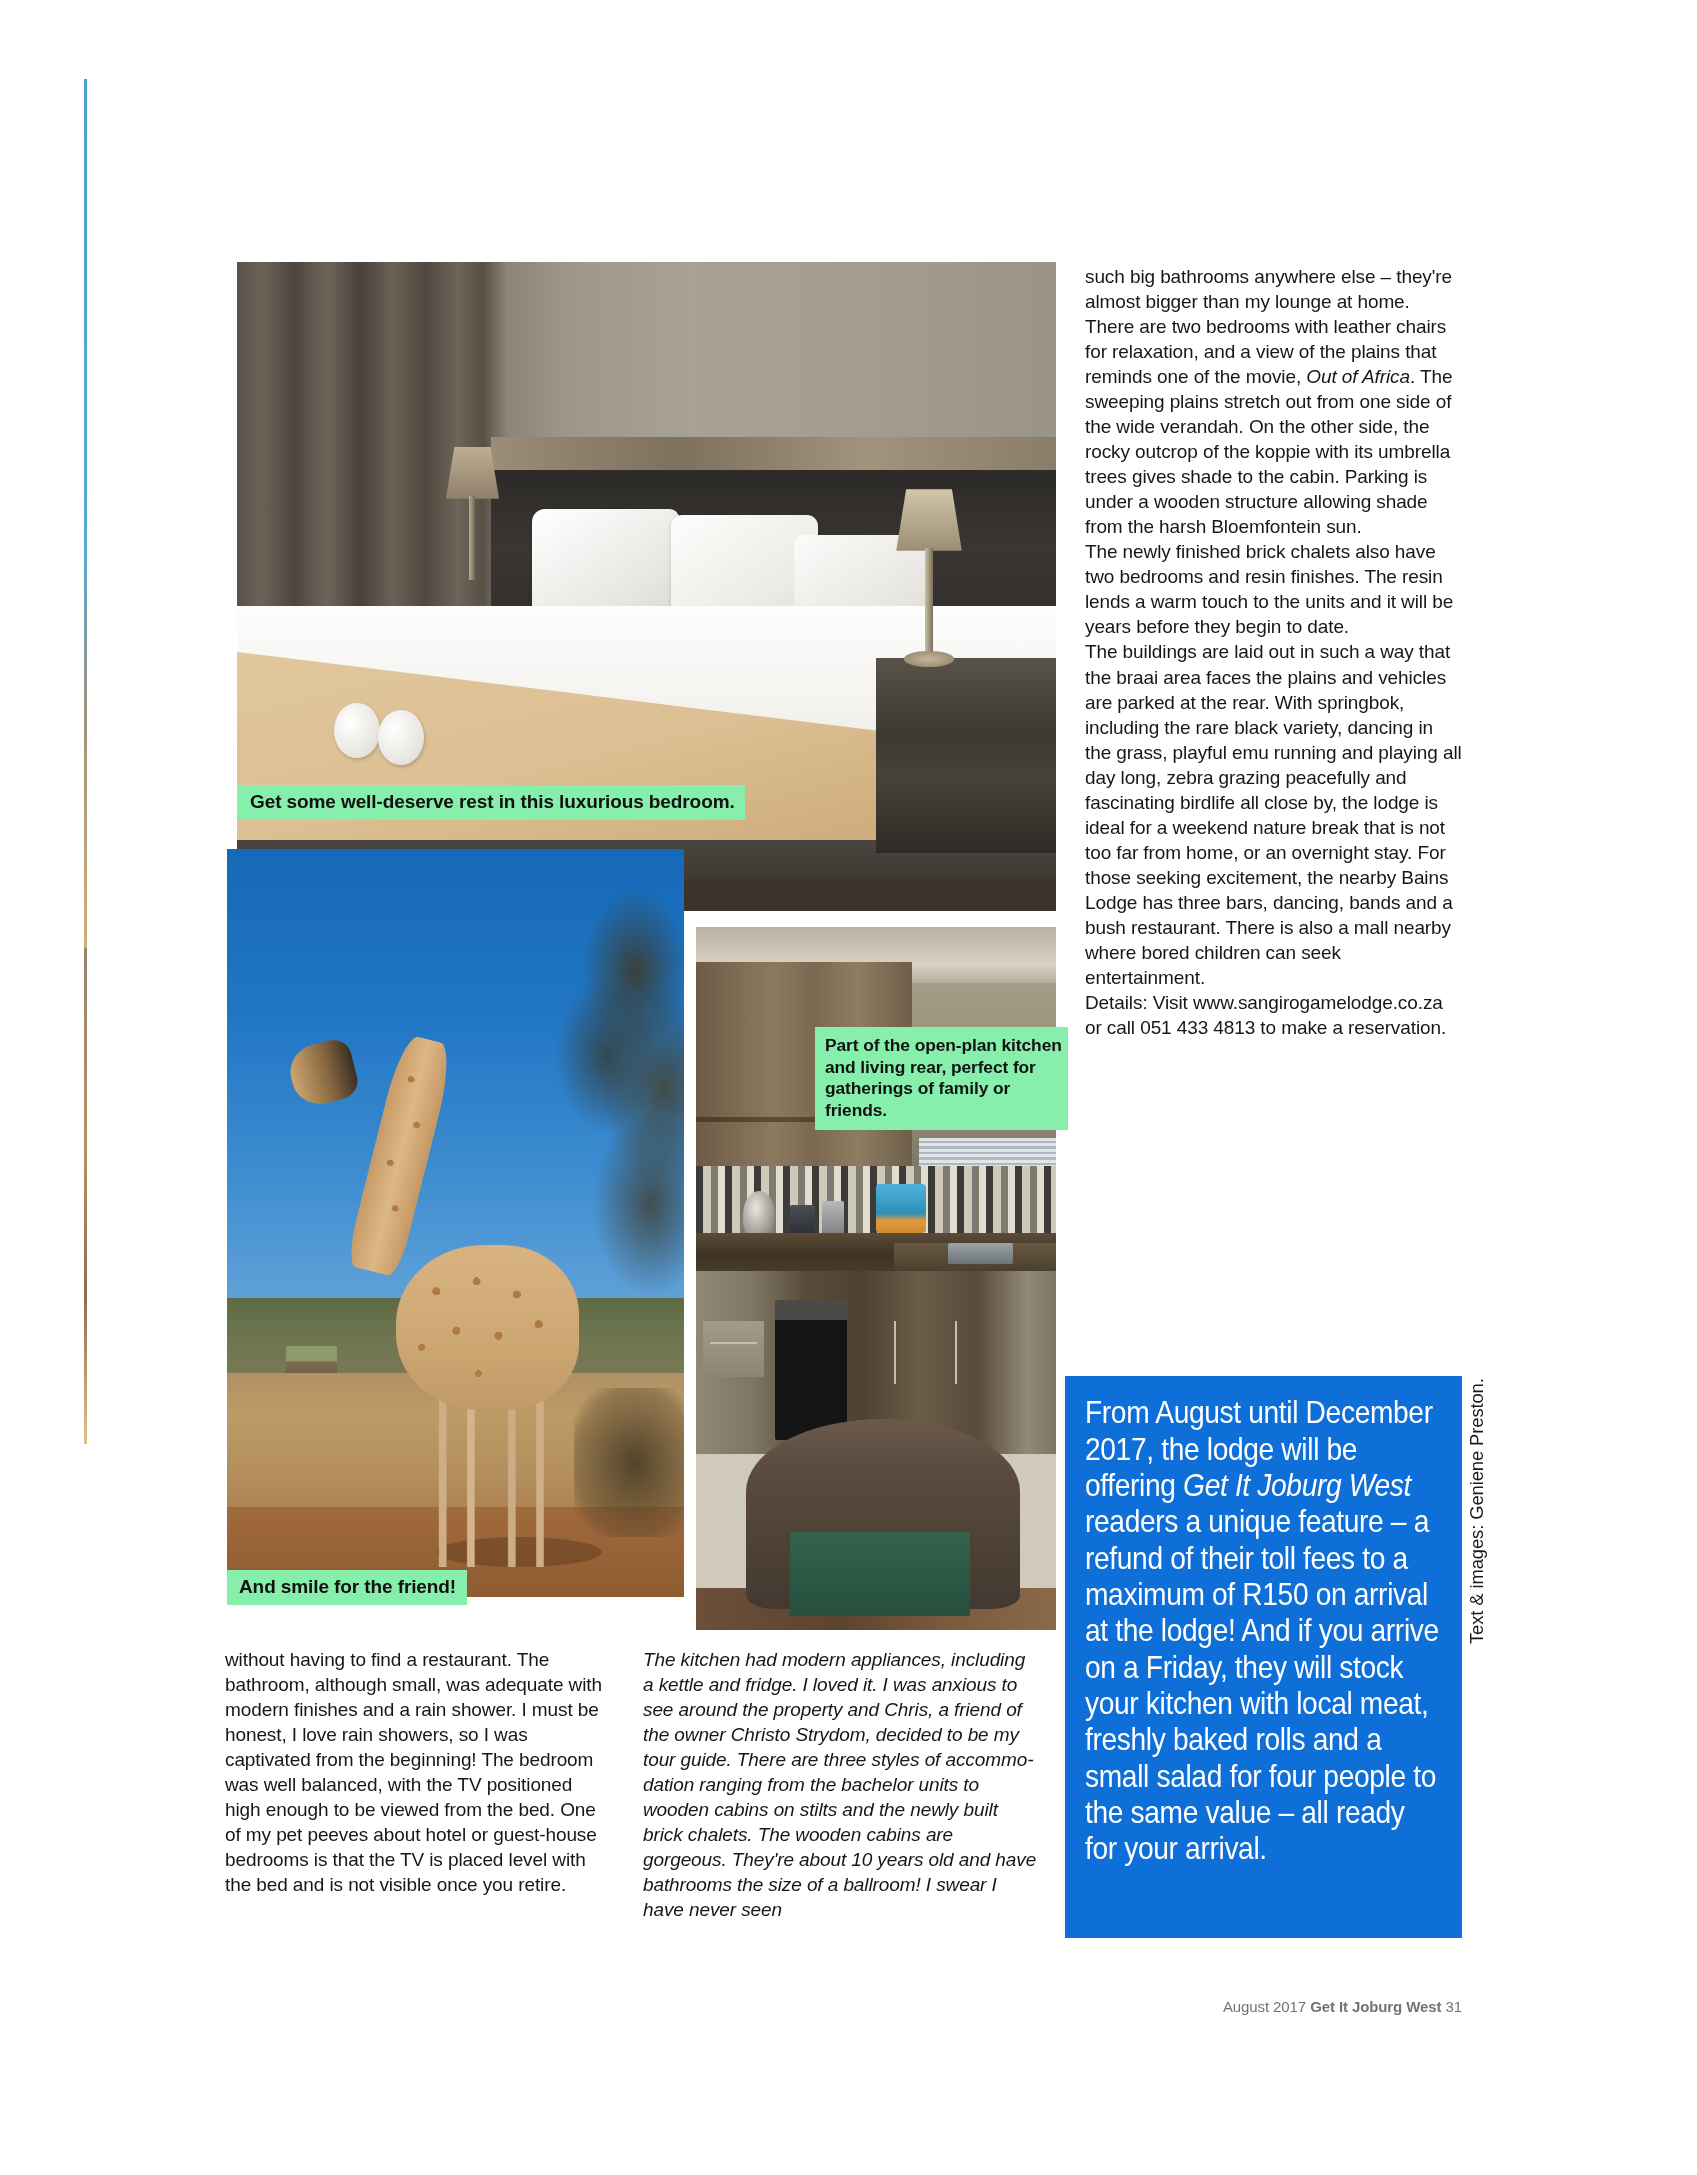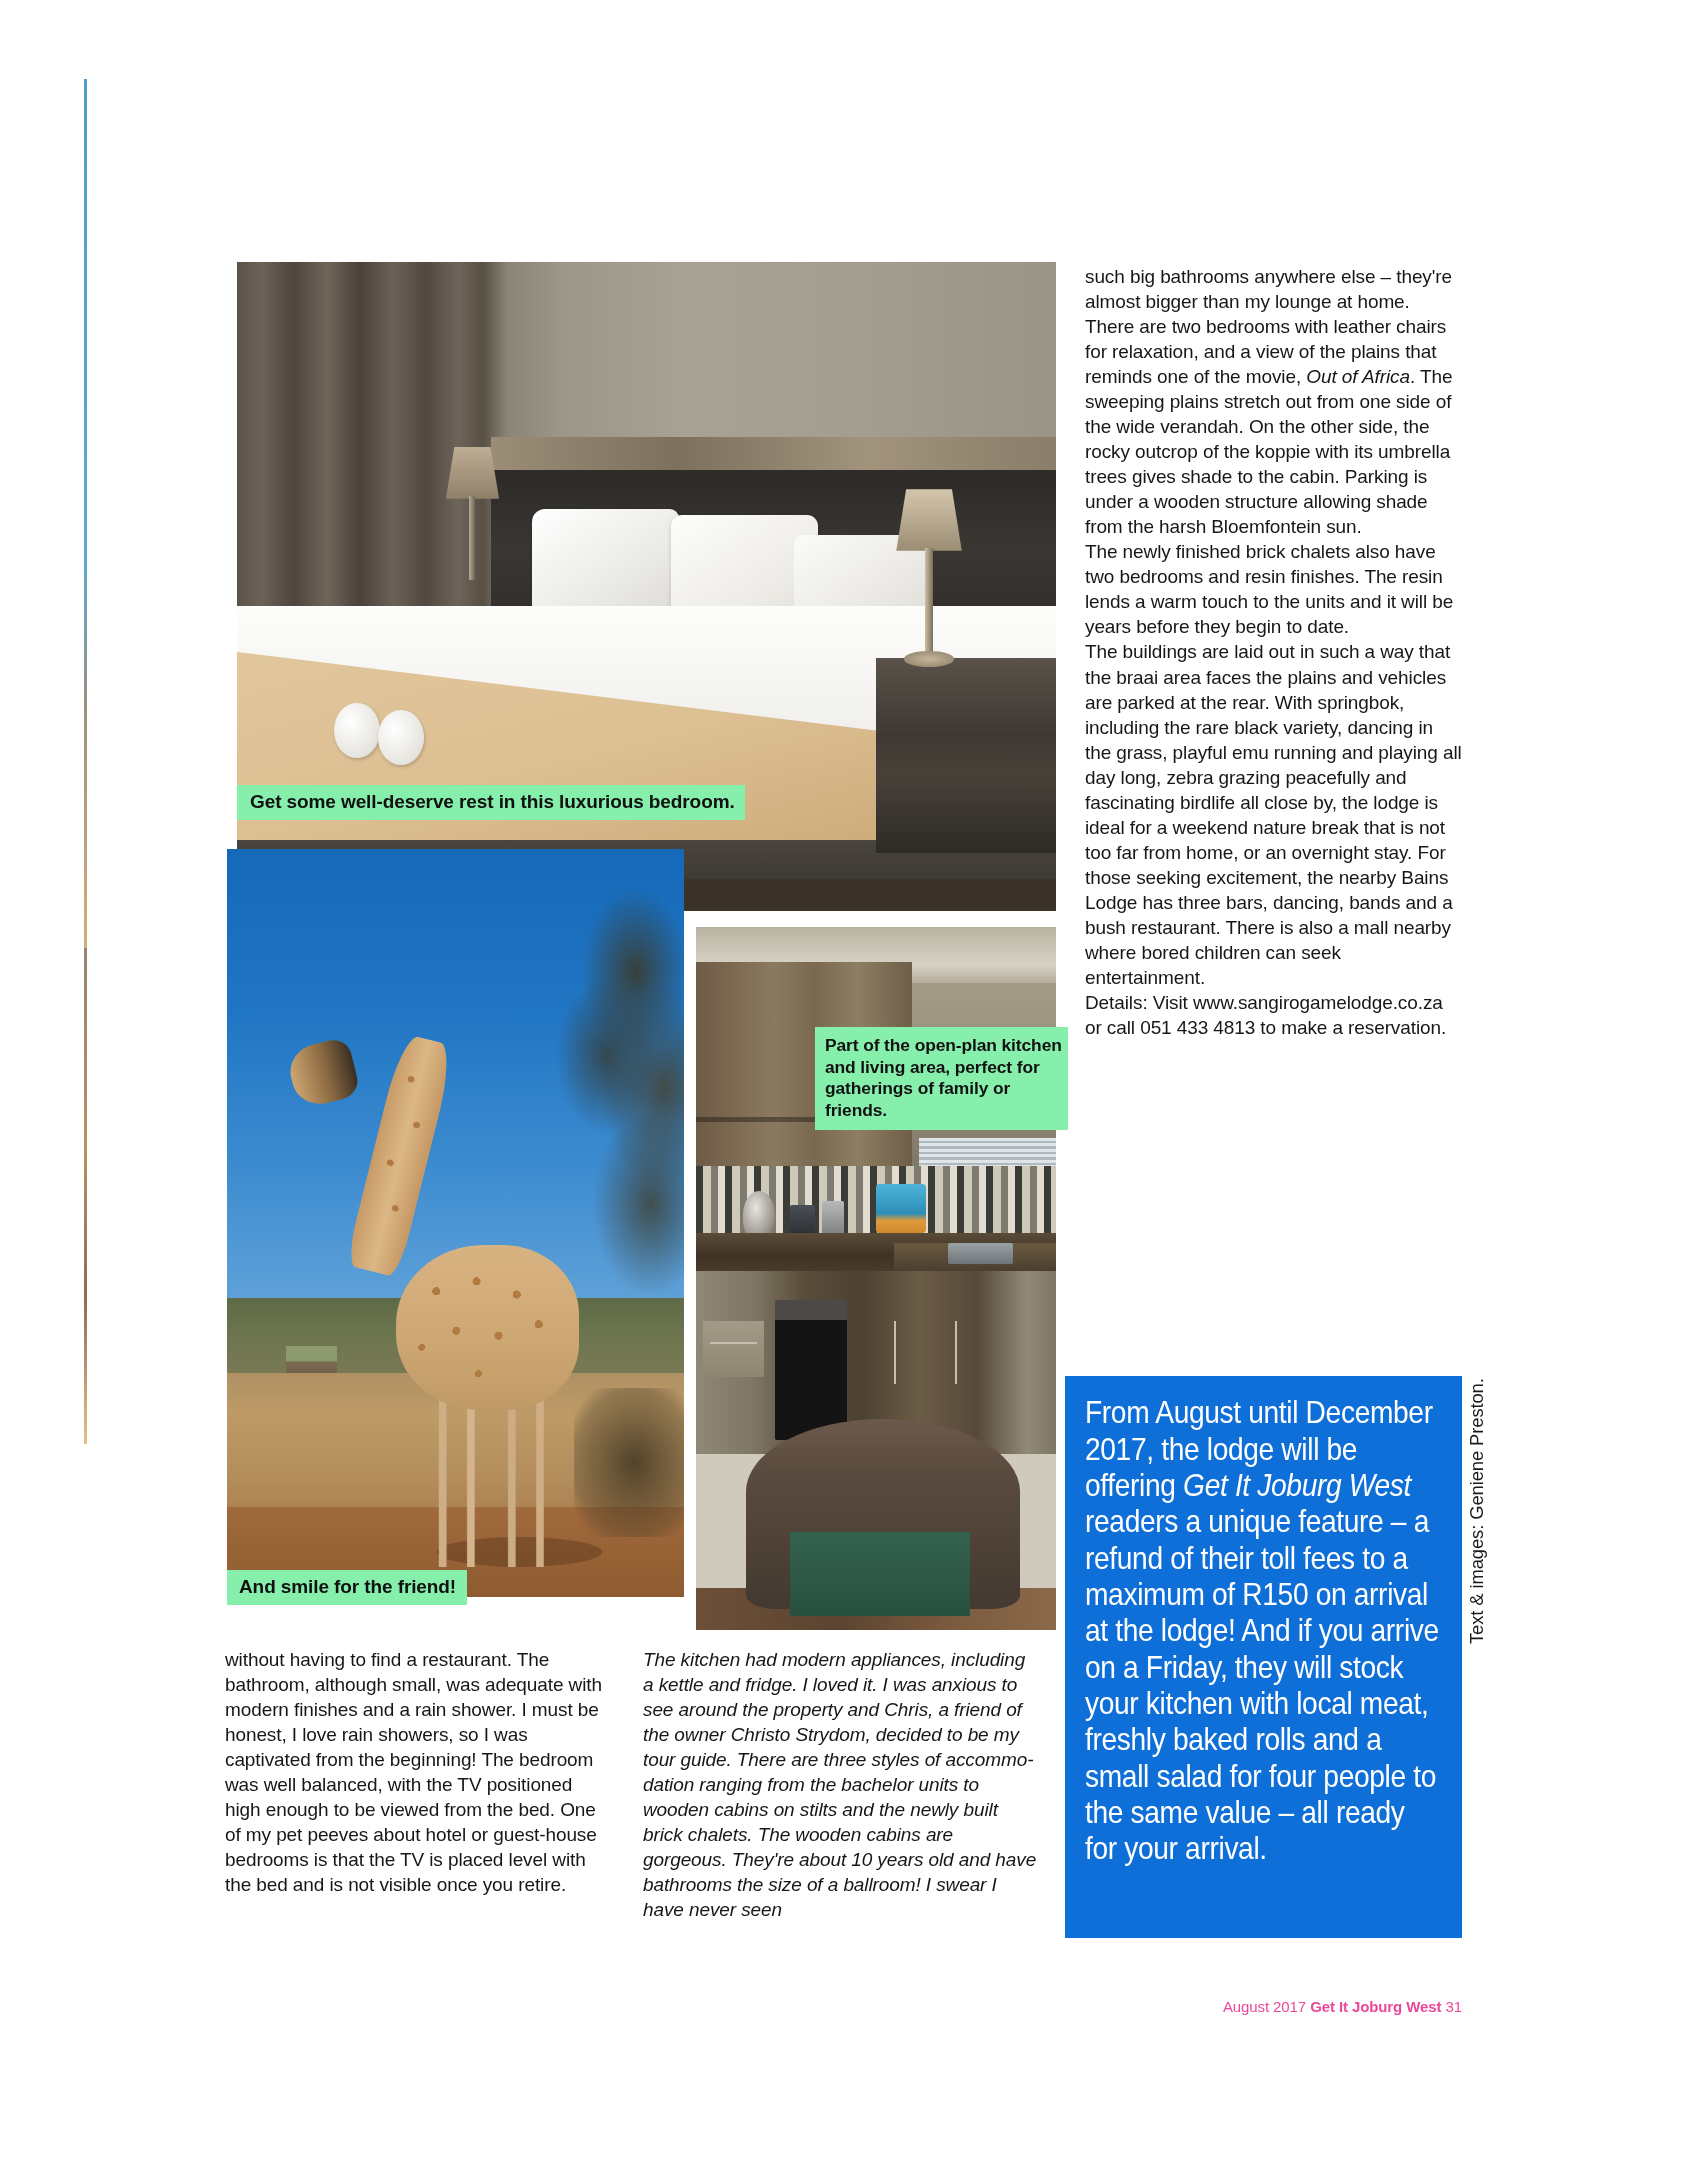--- a/index.html
+++ b/index.html
@@ -389,21 +389,21 @@
     transform-origin: left top;
     white-space: nowrap;
   }
   #footer {
     position: absolute;
     left: 1084px;
     top: 1998px;
     width: 378px;
     text-align: right;
     font-size: 15px;
-    color: #ec4899;
+    color: #737373;
     letter-spacing: -0.1px;
   }
   #footer .brand { font-weight: bold; }
 </style>
 </head>
 <body>
 
 <div id="page">
 
   <div class="edge-line"></div>
@@ -467,21 +467,21 @@
     <div class="kit-drawer"></div>
     <div class="kit-handle" style="left:4%;top:59%;width:13%;"></div>
     <div class="kit-oven"></div>
     <div class="kit-handle" style="left:55%;top:56%;width:1.8px;height:9%;"></div>
     <div class="kit-handle" style="left:72%;top:56%;width:1.8px;height:9%;"></div>
     <div class="kit-floor"></div>
     <div class="kit-chair"></div>
     <div class="kit-cushion"></div>
   </div>
 
-  <div class="caption" id="caption-kitchen">Part of the open-plan kitchen and living area, perfect for gatherings of family or friends.</div>
+  <div class="caption" id="caption-kitchen">Part of the open-plan kitchen and living rear, perfect for gatherings of family or friends.</div>
 
   <div class="bodytext" id="col-right">
     <p><span>such big bathrooms anywhere else – they're almost bigger than my lounge at home. There are two bedrooms with leather chairs for relaxation, and a view of the plains that reminds one of the movie, </span><em>Out of Africa</em><span>. The sweeping plains stretch out from one side of the wide verandah. On the other side, the rocky outcrop of the koppie with its umbrella trees gives shade to the cabin. Parking is under a wooden structure allowing shade from the harsh Bloemfontein sun.</span></p>
     <p>The newly finished brick chalets also have two bedrooms and resin finishes. The resin lends a warm touch to the units and it will be years before they begin to date.</p>
     <p>The buildings are laid out in such a way that the braai area faces the plains and vehicles are parked at the rear. With springbok, including the rare black variety, dancing in the grass, playful emu running and playing all day long, zebra grazing peacefully and fascinating birdlife all close by, the lodge is ideal for a weekend nature break that is not too far from home, or an overnight stay. For those seeking excitement, the nearby Bains Lodge has three bars, dancing, bands and a bush restaurant. There is also a mall nearby where bored children can seek entertainment.</p>
     <p class="details">Details: Visit www.sangirogamelodge.co.za or call 051 433 4813 to make a reservation.</p>
   </div>
 
   <div class="bodytext" id="col-bl">
     <p>without having to find a restaurant. The bathroom, although small, was adequate with modern finishes and a rain shower. I must be honest, I love rain showers, so I was captivated from the beginning! The bedroom was well balanced, with the TV positioned high enough to be viewed from the bed. One of my pet peeves about hotel or guest-house bedrooms is that the TV is placed level with the bed and is not visible once you retire.</p>

